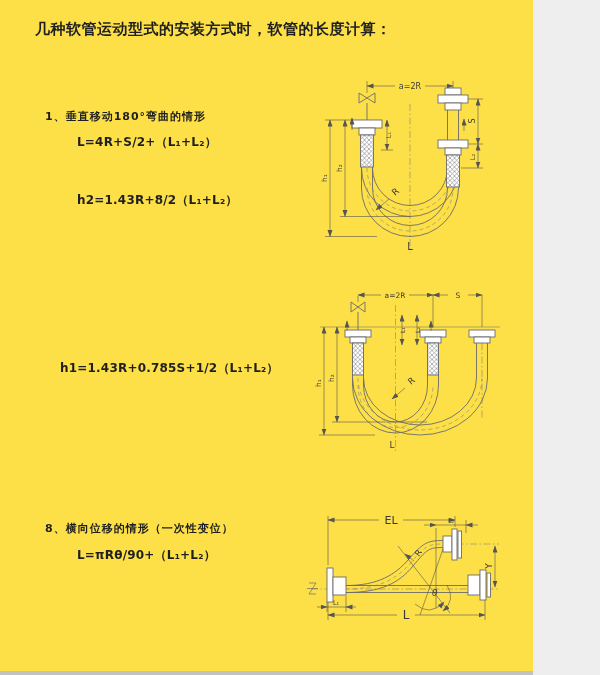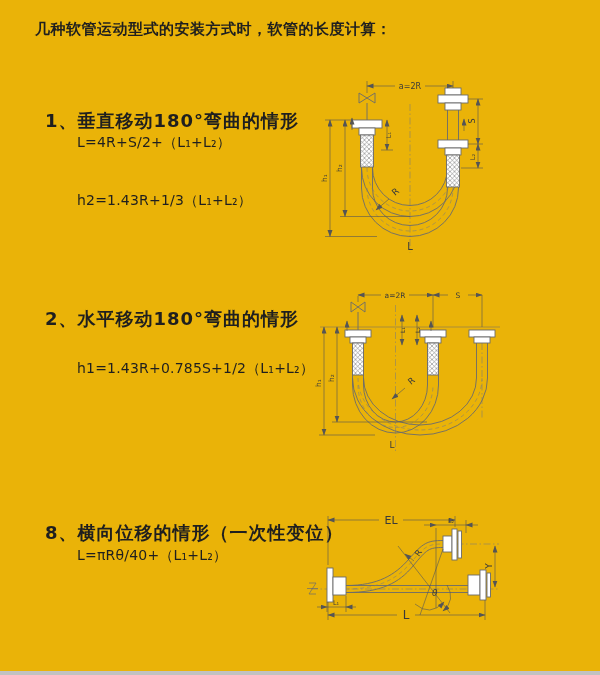--- a/index.html
+++ b/index.html
@@ -1,45 +1,44 @@
 <!DOCTYPE html>
 <html><head>
 <meta charset="utf-8">
 <style>
   html,body{margin:0;padding:0;background:#eee;}
-  #page{position:relative;width:600px;height:675px;background:#eab308;overflow:hidden;
+  #page{position:relative;width:533px;height:675px;background:#fde047;overflow:hidden;
         font-family:"DejaVu Sans","Liberation Sans",sans-serif;color:#1f1f1f;}
   .title{position:absolute;left:35px;top:20px;font-size:15px;font-weight:700;letter-spacing:.5px;white-space:nowrap;}
-  .heading{position:absolute;font-size:18px;font-weight:700;letter-spacing:1px;white-space:nowrap;}
-  .formula{position:absolute;font-size:14px;font-weight:400;white-space:nowrap;letter-spacing:.2px;}
+  .heading{position:absolute;font-size:11px;font-weight:700;letter-spacing:1px;white-space:nowrap;}
+  .formula{position:absolute;font-size:12px;font-weight:700;white-space:nowrap;letter-spacing:.2px;}
   .diagram{position:absolute;}
   .diagram text{font-family:"DejaVu Sans",sans-serif;fill:#3a3a3a;}
   .scan-edge{position:absolute;left:0;bottom:0;width:600px;height:4px;background:#c2c2c2;}
   svg .geo{stroke:#6b6b6b;stroke-width:.9;fill:none;}
   svg .dim{stroke:#555;stroke-width:.6;fill:none;}
   svg .cl{stroke:#7a7a7a;stroke-width:.55;fill:none;stroke-dasharray:7 2.5 1.5 2.5;}
   svg .hcl{stroke:#7a7a7a;stroke-width:.55;fill:none;stroke-dasharray:4 3;}
   svg .wht{fill:#fff;stroke:#6b6b6b;stroke-width:.9;}
 </style>
 </head>
 <body>
 
 <div id="page">
 
   <div class="title">几种软管运动型式的安装方式时，软管的长度计算：</div>
 
   <div class="heading" style="left:45px;top:109px">1、垂直移动180°弯曲的情形</div>
   <div class="formula" style="left:77px;top:134px">L=4R+S/2+（L₁+L₂）</div>
-  <div class="formula" style="left:77px;top:192px">h2=1.43R+1/3（L₁+L₂）</div>
-
-  <div class="heading" style="left:45px;top:307px">2、水平移动180°弯曲的情形</div>
-  <div class="formula" style="left:77px;top:360px">h1=1.43R+0.785S+1/2（L₁+L₂）</div>
+  <div class="formula" style="left:77px;top:192px">h2=1.43R+8/2（L₁+L₂）</div>
+
+  <div class="formula" style="left:60px;top:360px">h1=1.43R+0.785S+1/2（L₁+L₂）</div>
 
   <div class="heading" style="left:45px;top:521px">8、横向位移的情形（一次性变位）</div>
-  <div class="formula" style="left:77px;top:547px">L=πRθ/40+（L₁+L₂）</div>
+  <div class="formula" style="left:77px;top:547px">L=πRθ/90+（L₁+L₂）</div>
 
   <svg class="diagram" style="left:315px;top:68px" width="285" height="200" viewBox="0 0 285 200">
     <defs>
       <marker id="arwA" markerWidth="9" markerHeight="7" refX="6.5" refY="2.5" orient="auto-start-reverse" markerUnits="userSpaceOnUse">
         <path d="M0,0 L7,2.5 L0,5 Z" fill="#555"></path>
       </marker>
       <pattern id="braidA" width="4.5" height="4.5" patternUnits="userSpaceOnUse">
         <rect width="4.5" height="4.5" fill="#fff"></rect>
         <path d="M0,4.5 L4.5,0 M0,0 L4.5,4.5" stroke="#777" stroke-width="0.55"></path>
       </pattern>

